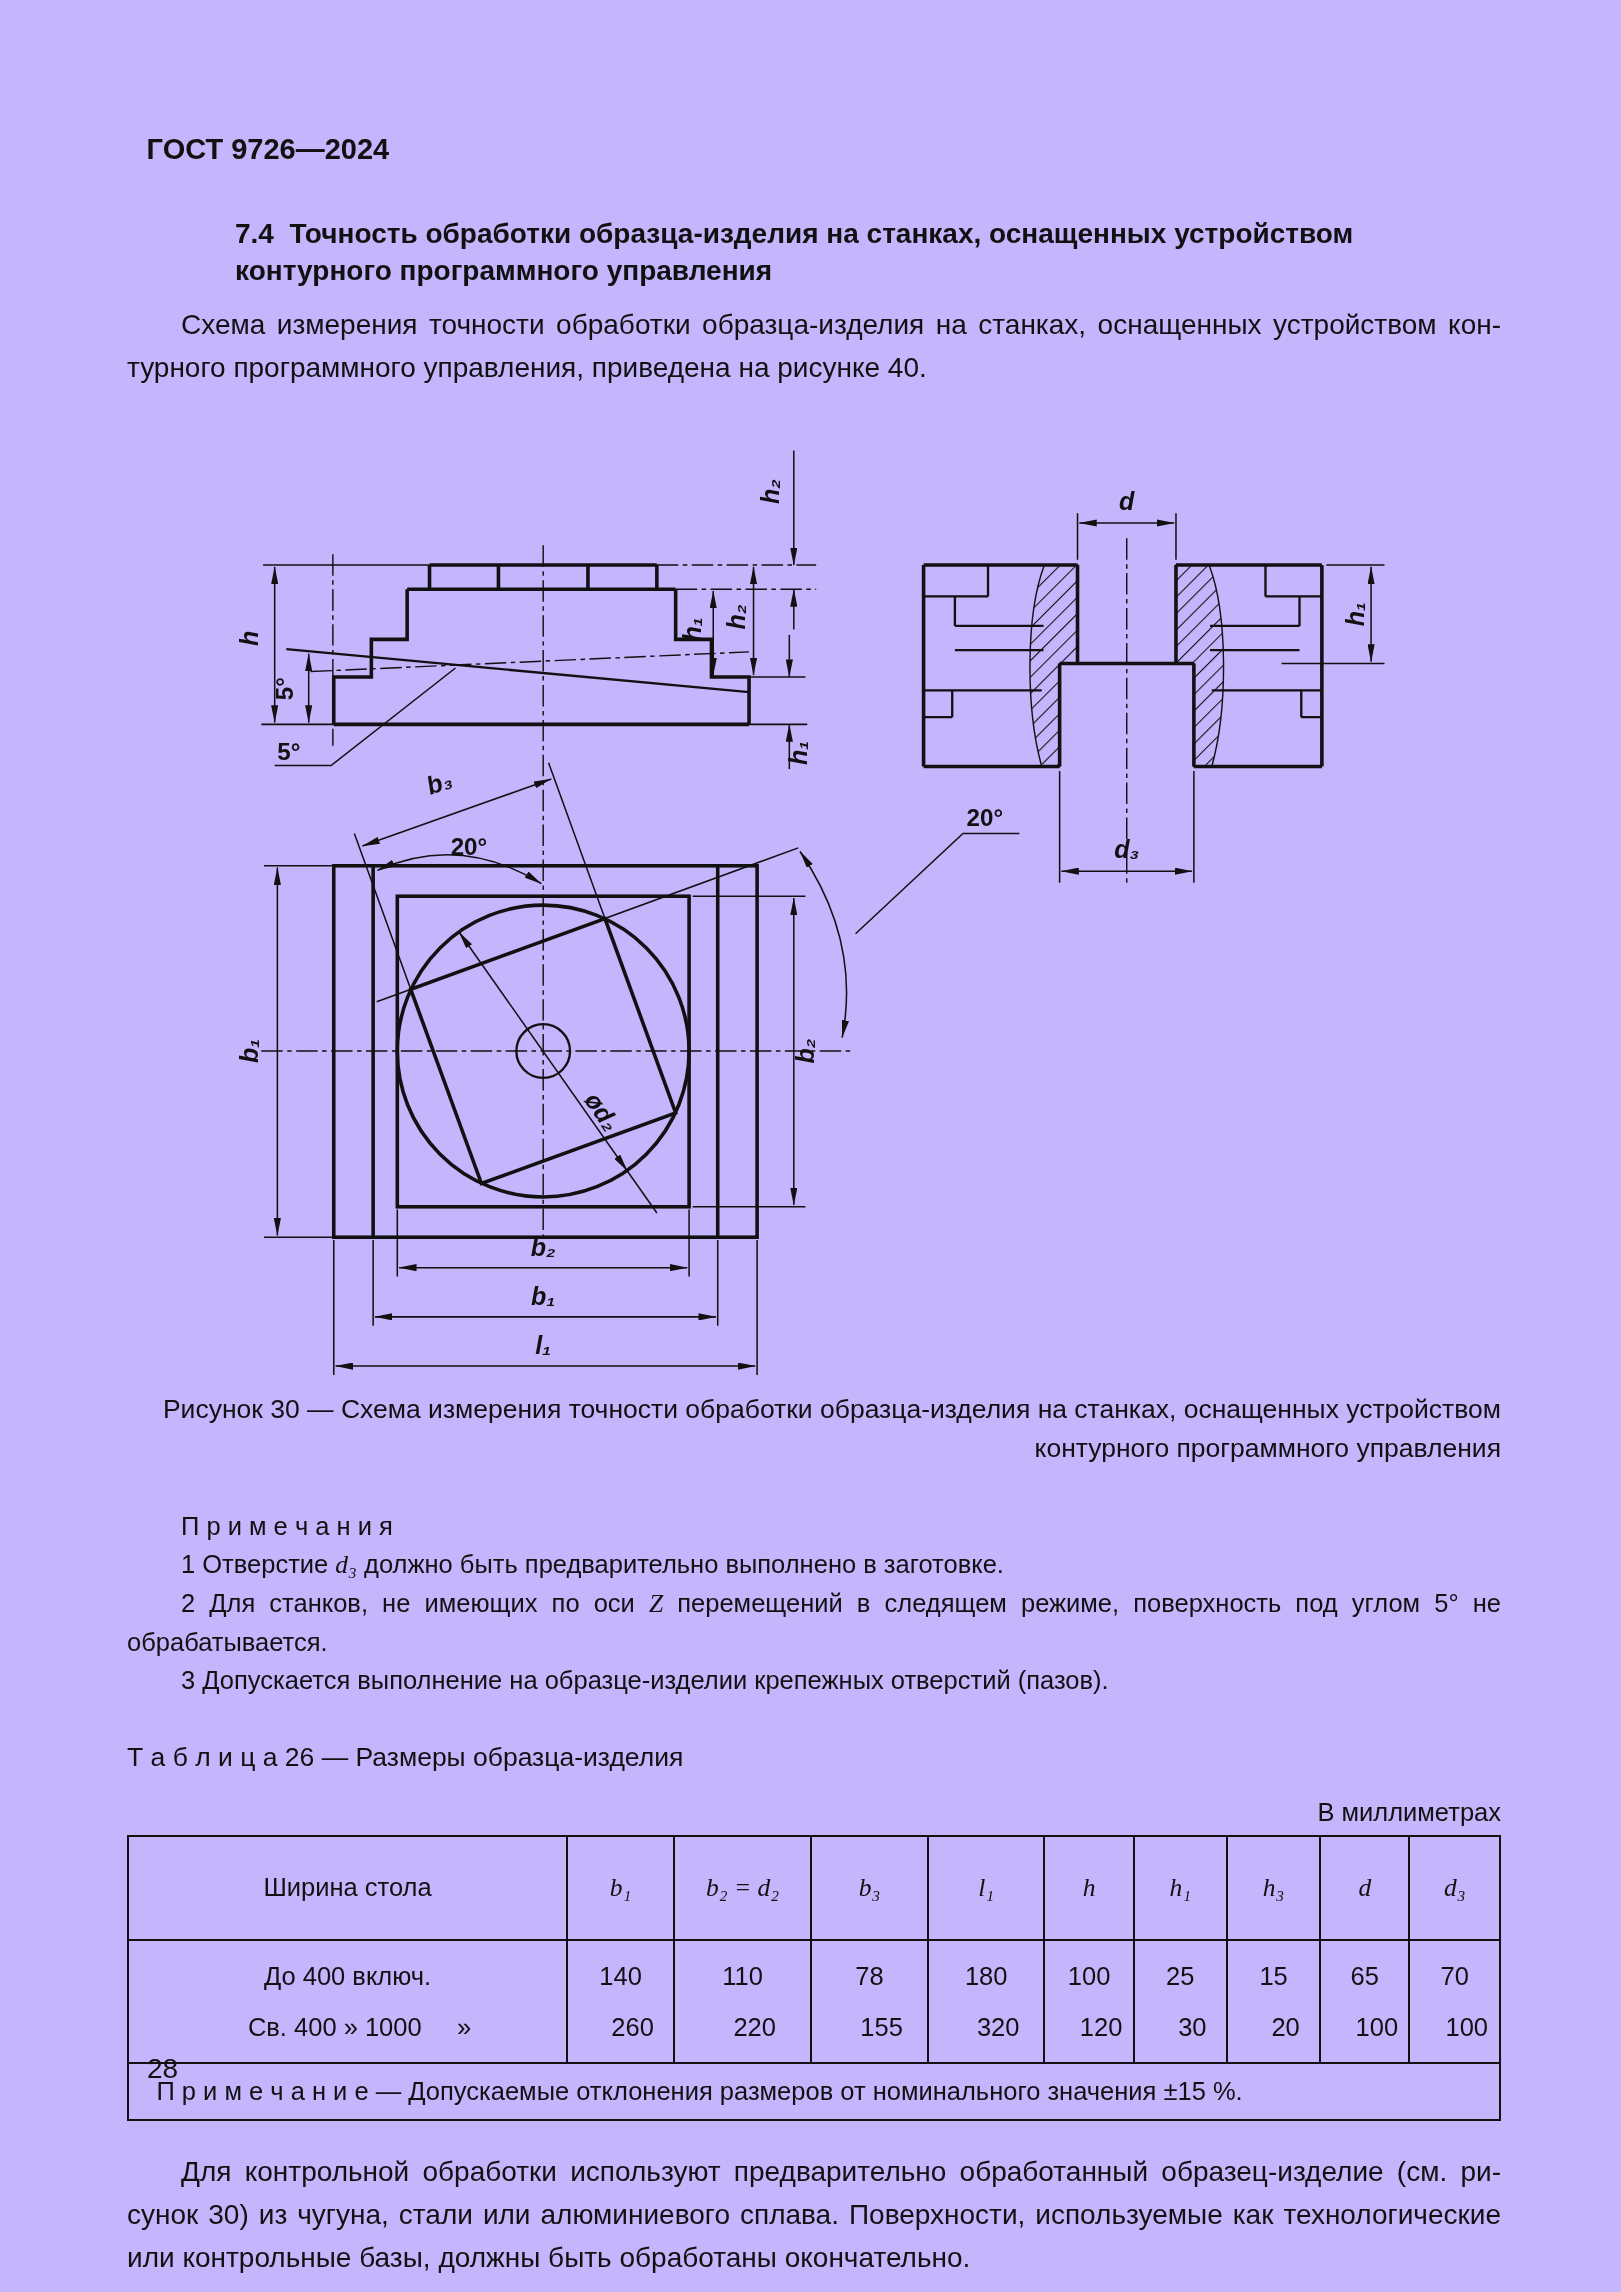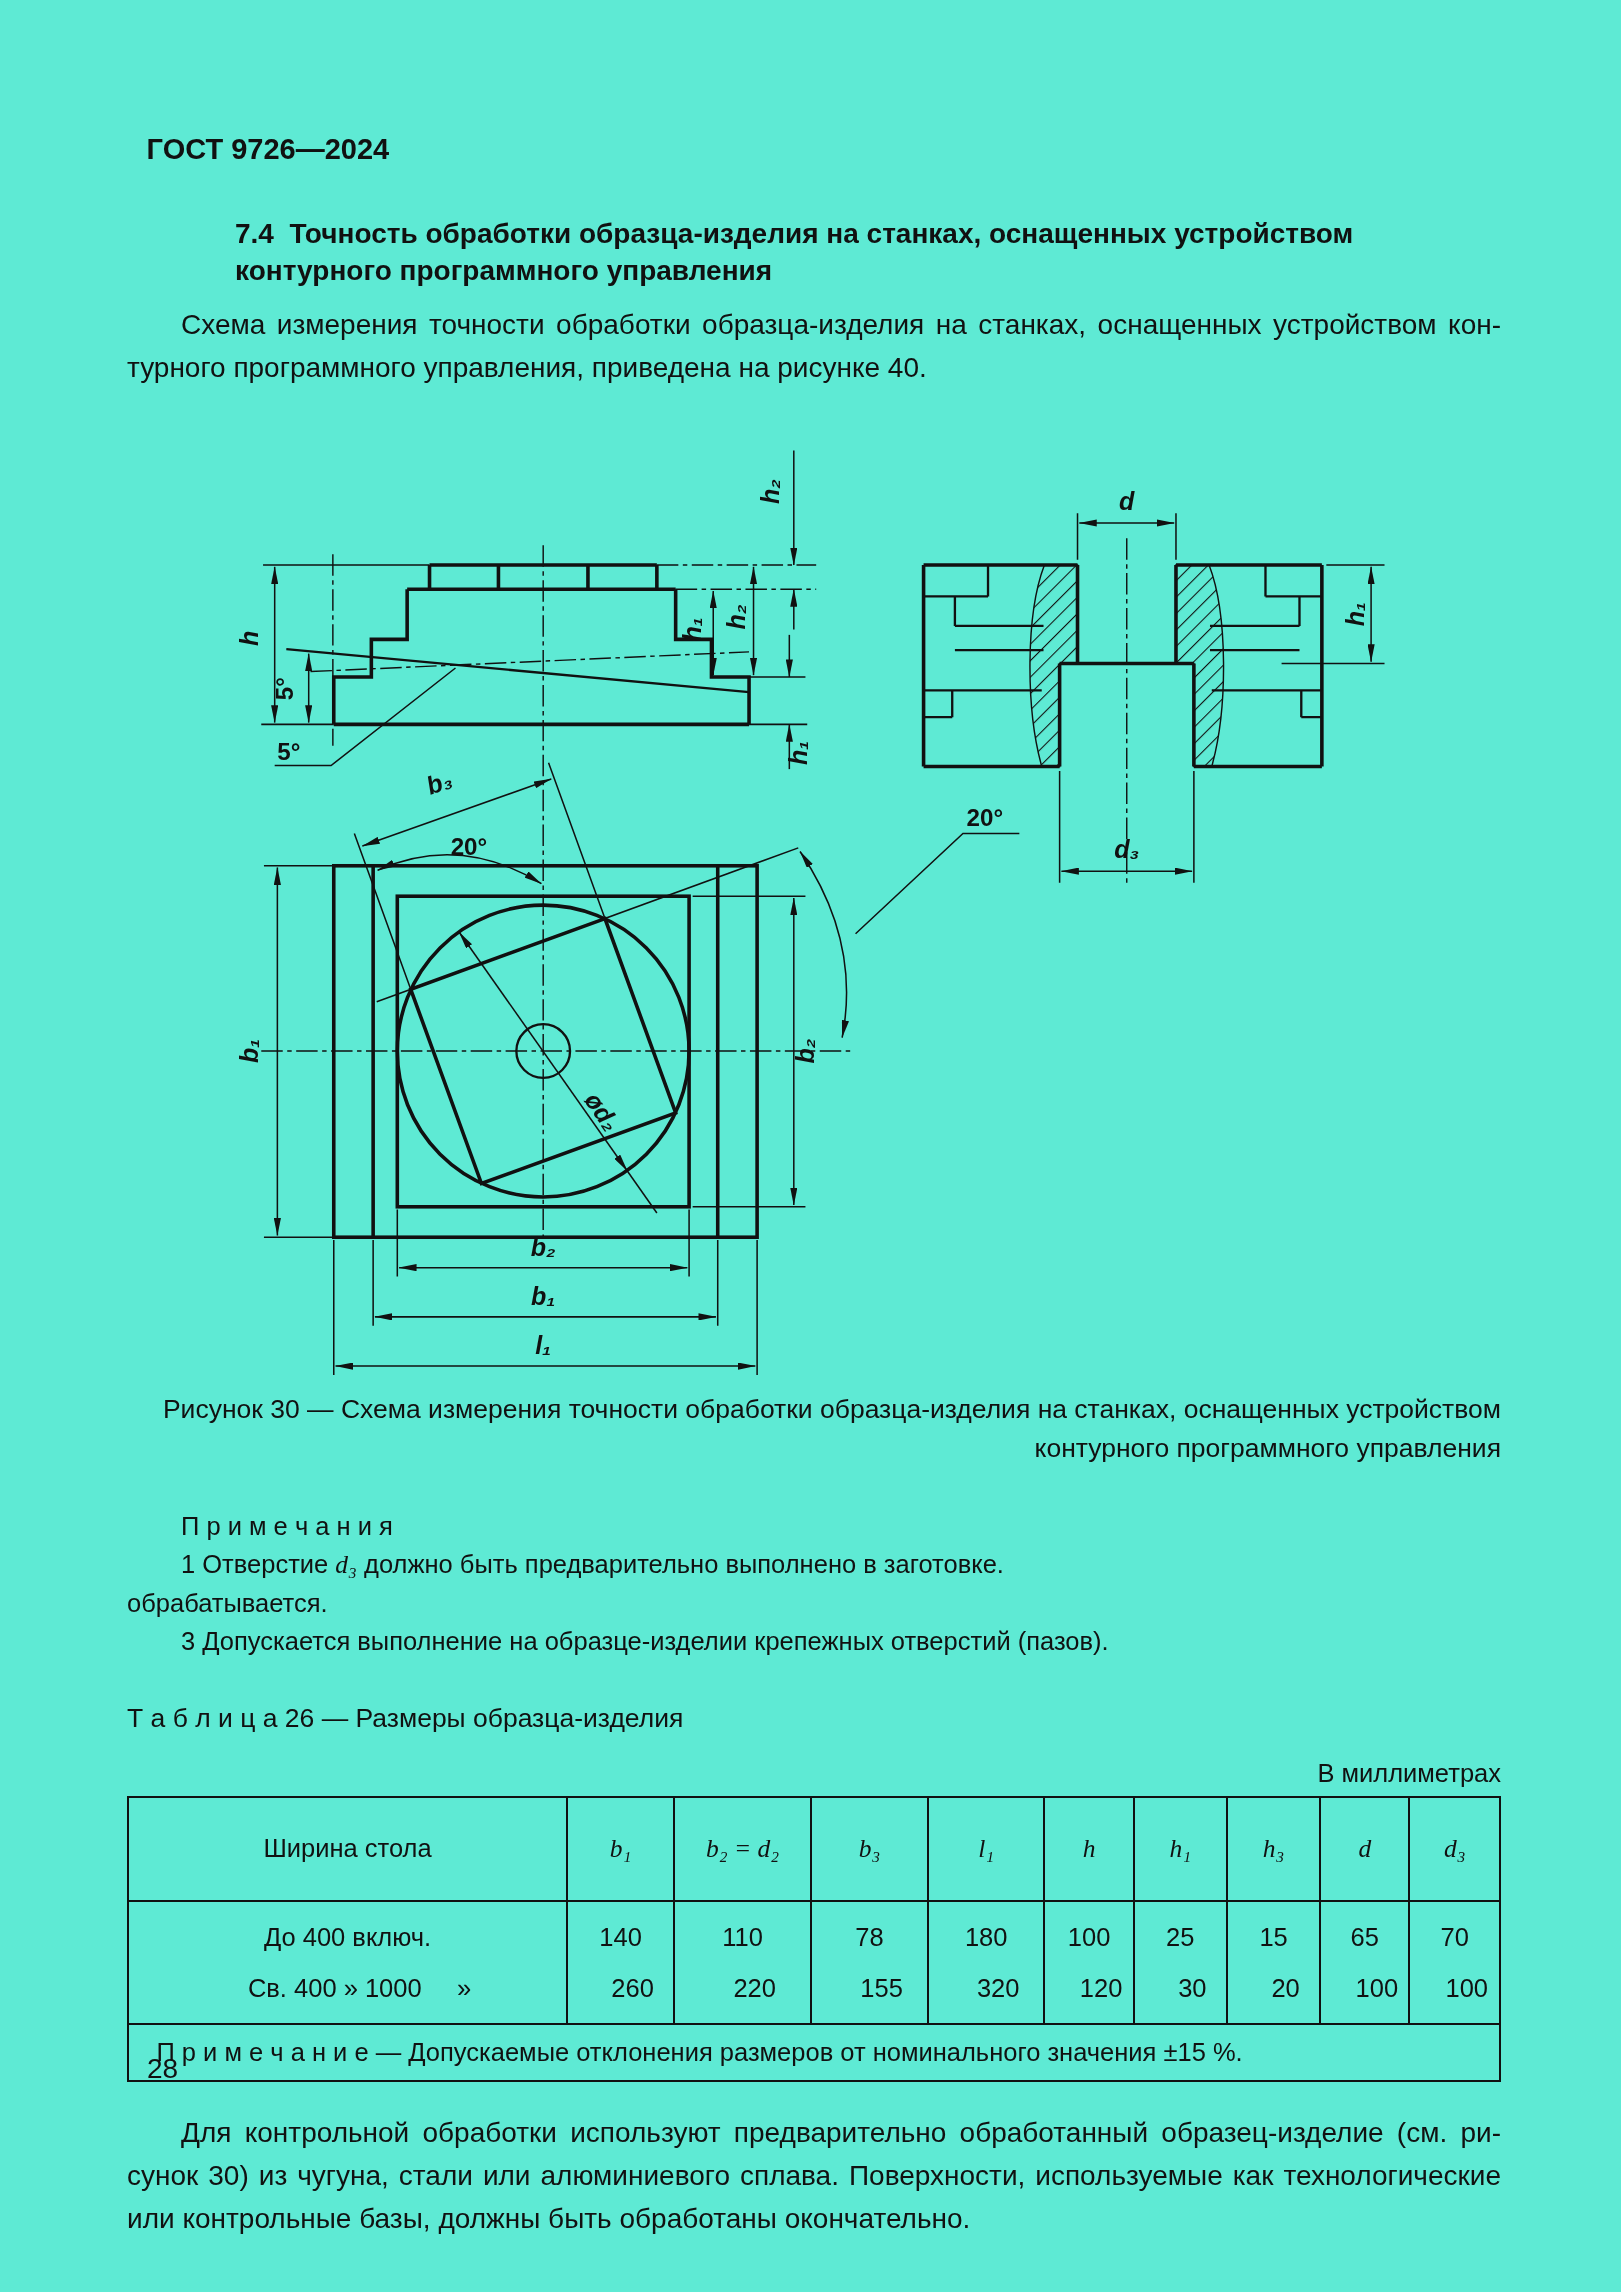--- a/index.html
+++ b/index.html
@@ -1,17 +1,17 @@
 <!DOCTYPE html>
 <html><head>
 <meta charset="utf-8">
 <style>
   html,body{margin:0;padding:0;background:#e8e8e8;}
   .page{
-    width:1621px;height:2293px;background:#5eead4;color:#111;position:relative;
+    width:1621px;height:2293px;background:#c4b5fd;color:#111;position:relative;
     font-family:"Liberation Sans",sans-serif;overflow:hidden;
   }
   .content{padding:133px 120px 0 127px;}
   .doc-code{font-weight:bold;font-size:29px;margin-left:19.6px;}
   .sec-heading{margin-top:49px;margin-left:108px;font-weight:bold;font-size:28px;line-height:37px;}
   .body-par{font-size:28px;line-height:43px;margin-top:13.7px;}
   .jline{text-align:justify;text-align-last:justify;display:block;}
   .pline{display:block;}
   .indent{text-indent:54px;}
   .fig-wrap{margin-top:5.9px;}
@@ -200,20 +200,21 @@
 
       <div class="fig-caption">
         <span class="pline">Рисунок 30 — Схема измерения точности обработки образца-изделия на станках, оснащенных устройством</span>
         <span class="pline">контурного программного управления</span>
       </div>
     </div>
 
     <div class="notes">
       <span class="nline indent">П р и м е ч а н и я</span>
       <span class="nline indent"><span>1 Отверстие </span><span class="mvar">d₃</span><span> должно быть предварительно выполнено в заготовке.</span></span>
+      <span class="nline indent jline"><span>2 Для станков, не имеющих по оси </span><span class="mvar">Z</span><span> перемещений в следящем режиме, поверхность под углом 5° не</span></span>
       <span class="nline">обрабатывается.</span>
       <span class="nline indent">3 Допускается выполнение на образце-изделии крепежных отверстий (пазов).</span>
     </div>
 
     <div class="tbl-caption">
       <span>Т а б л и ц а  26</span><span> — Размеры образца-изделия</span>
     </div>
     <div class="units">В миллиметрах</div>
 
     <table class="gt">

